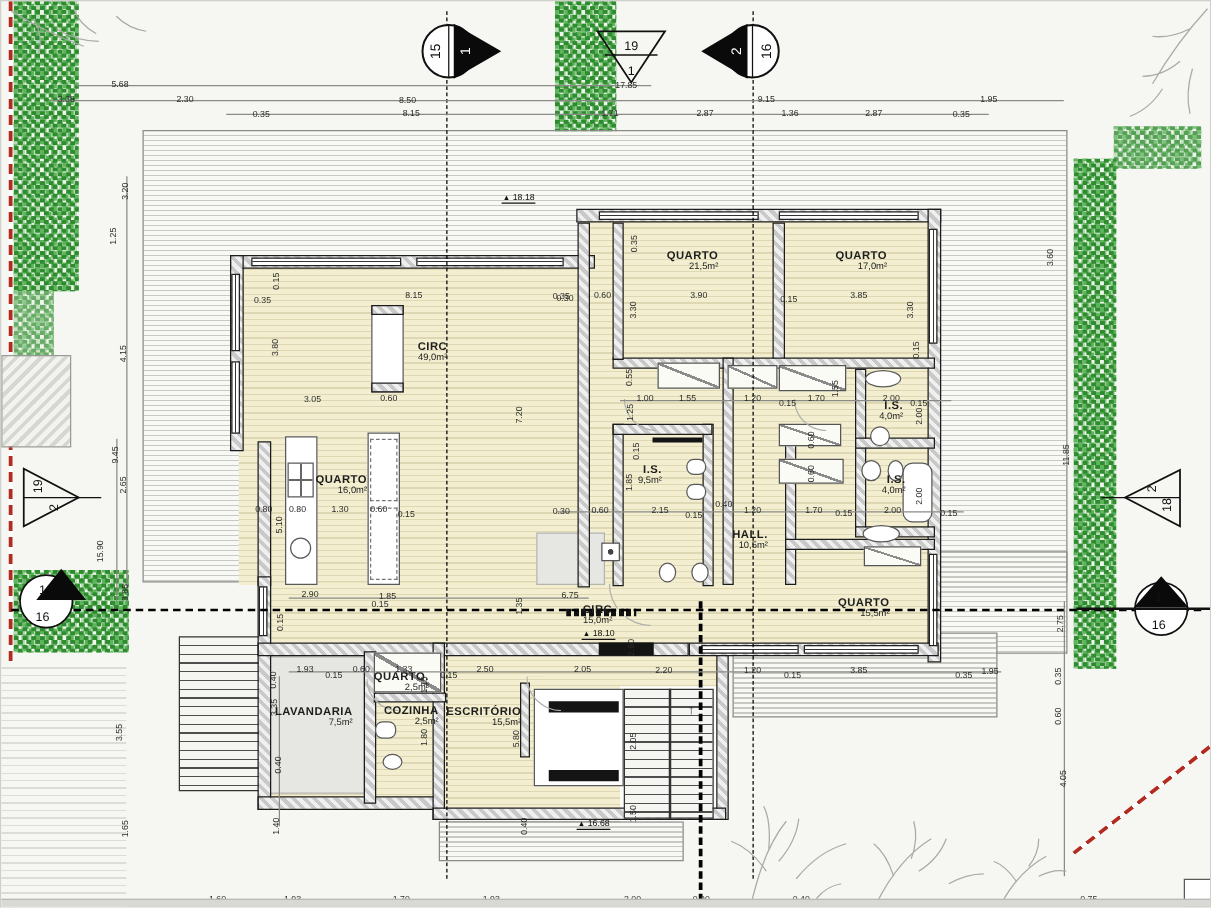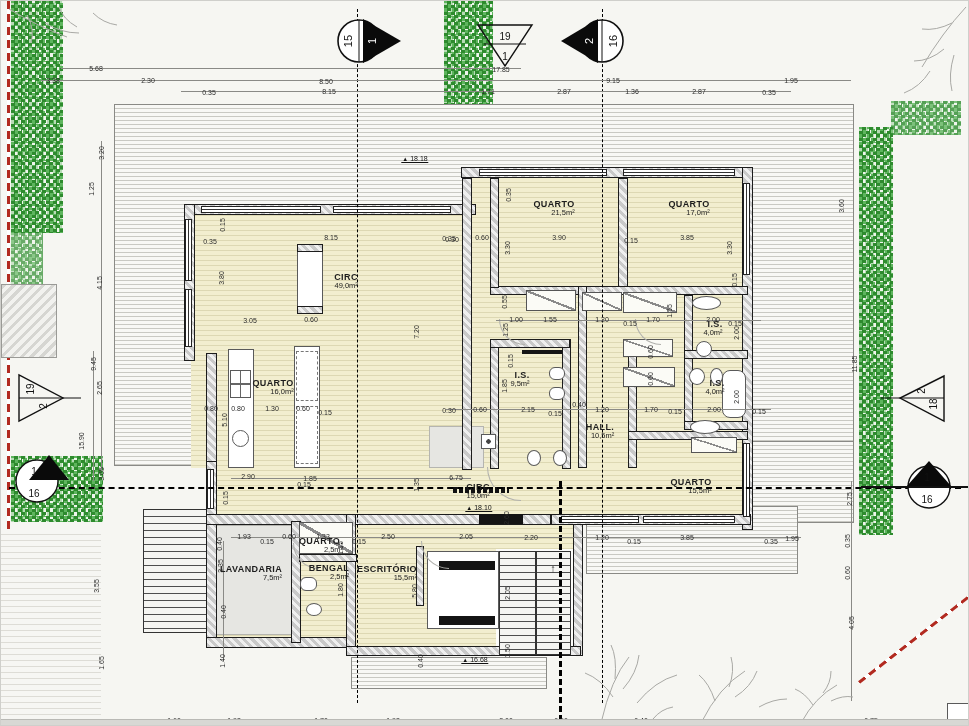--- a/index.html
+++ b/index.html
@@ -284,21 +284,21 @@
       </div>
       <div class="room-label" style="left: 250px; top: 572px;">
         <div class="rn">LAVANDARIA</div>
         <div class="ra">7,5m²</div>
       </div>
       <div class="room-label" style="left: 320px; top: 544px;">
         <div class="rn">QUARTO.</div>
         <div class="ra">2,5m²</div>
       </div>
       <div class="room-label" style="left: 328px; top: 571px;">
-        <div class="rn">BENGAL</div>
+        <div class="rn">COZINHA</div>
         <div class="ra">2,5m²</div>
       </div>
       <div class="room-label" style="left: 386px; top: 572px;">
         <div class="rn">ESCRITÓRIO</div>
         <div class="ra">15,5m²</div>
       </div>
       <span class="dim" style="left: 95px; top: 67px;">5.68</span>
       <span class="dim" style="left: 500px; top: 68px;">17.85</span>
       <span class="dim" style="left: 52px; top: 79px;">3.38</span>
       <span class="dim" style="left: 147px; top: 79px;">2.30</span>

